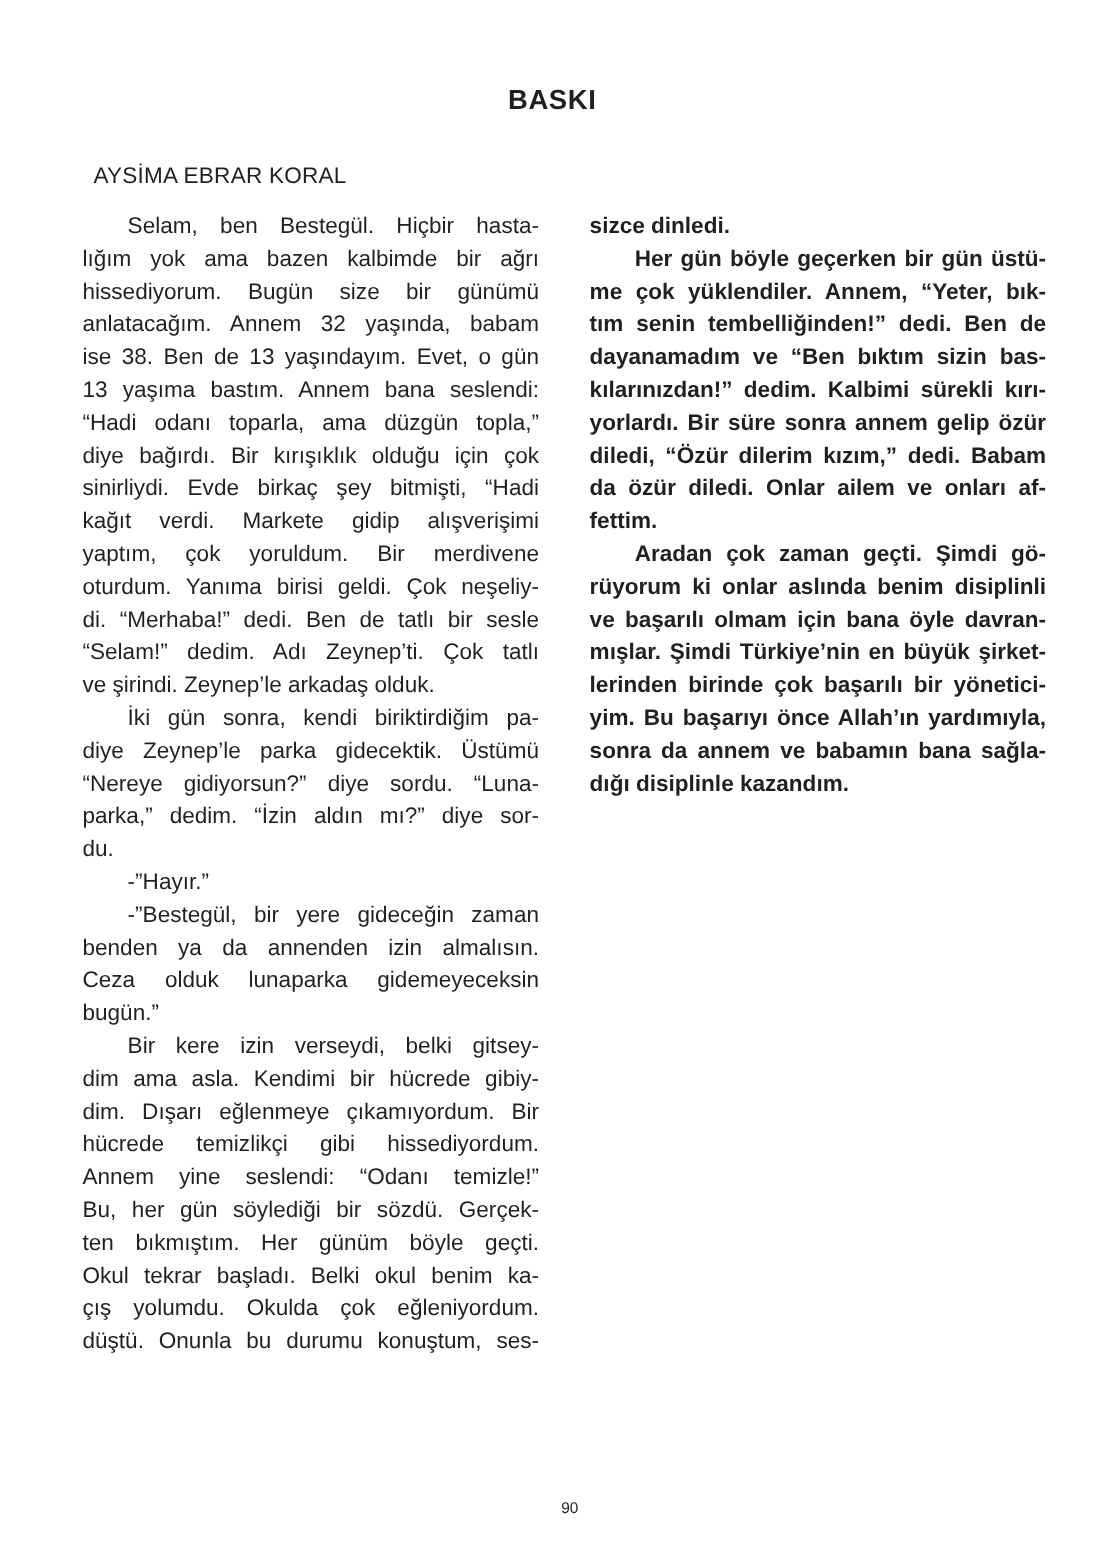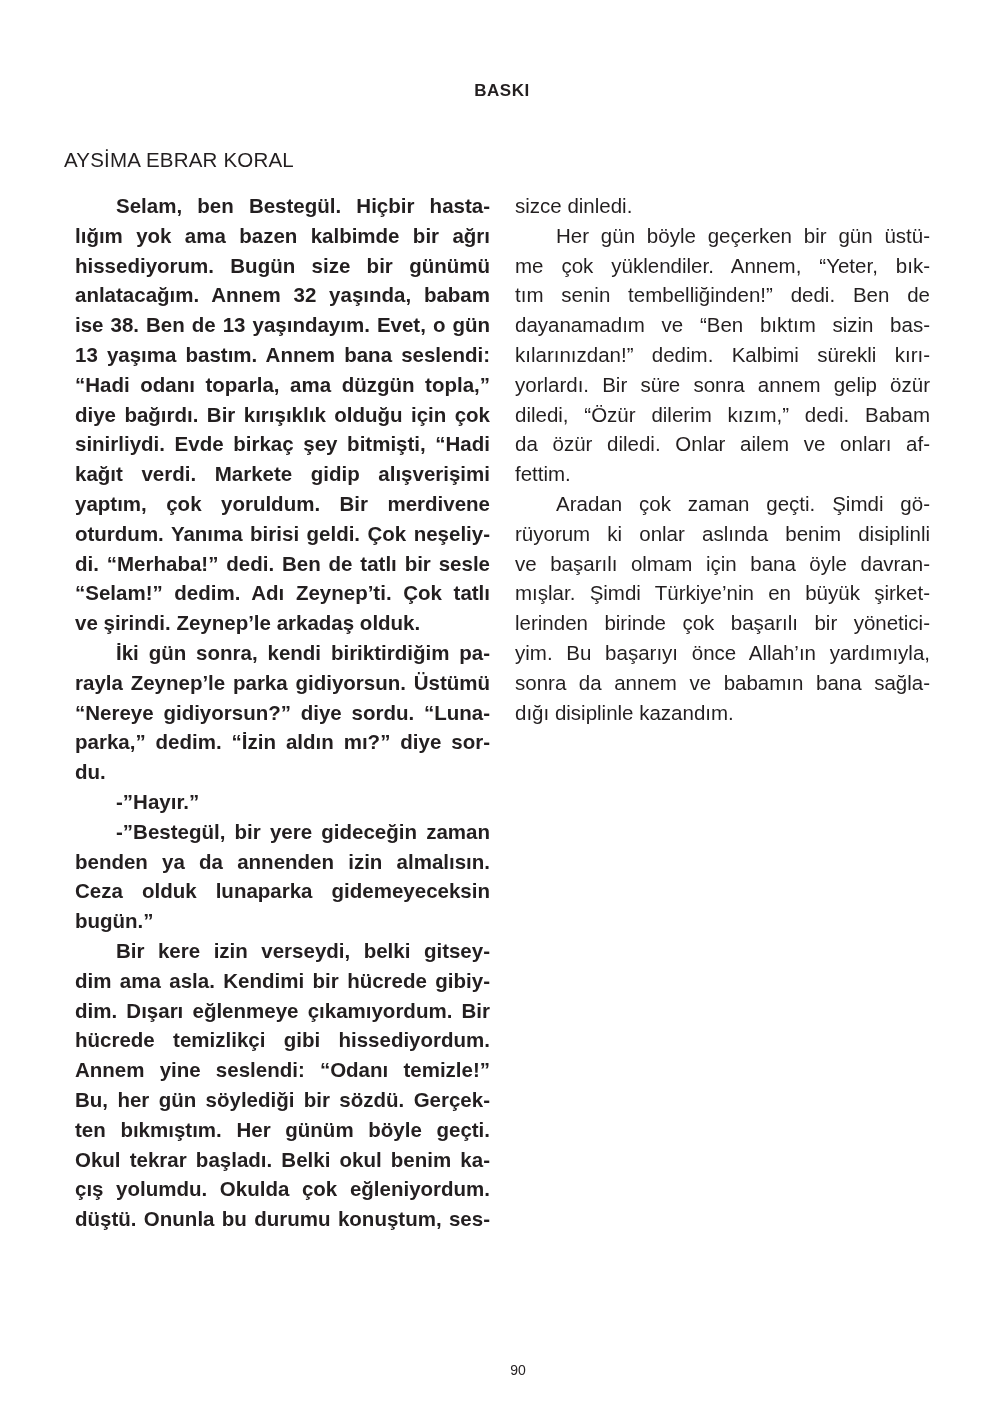--- a/index.html
+++ b/index.html
@@ -14,42 +14,42 @@
       overflow: hidden;
       color: #231f20;
       font-family: "Liberation Sans", "DejaVu Sans", sans-serif;
     }
     .page-title {
       position: absolute;
       left: 0;
       width: 1004px;
       top: 74px;
       text-align: center;
-      font-size: 17px;
+      font-size: 25px;
       font-weight: bold;
       letter-spacing: 0.5px;
       line-height: 34px;
     }
     .author {
       position: absolute;
-      left: 64px;
+      left: 85px;
       top: 146px;
       font-size: 20.5px;
       line-height: 28px;
       letter-spacing: 0.2px;
     }
     .column {
       position: absolute;
       top: 191px;
       width: 415px;
       font-size: 20.5px;
       line-height: 29.8px;
     }
-    .col-left { left: 75px; font-weight: bold; }
-    .col-right { left: 515px; }
+    .col-left { left: 75px; }
+    .col-right { left: 536px; font-weight: bold; }
     .line {
       display: block;
       height: 29.8px;
       white-space: nowrap;
       text-align: justify;
       text-align-last: justify;
       overflow: visible;
     }
     .line.last {
       text-align-last: left;
@@ -83,21 +83,21 @@
     <span class="line">“Hadi odanı toparla, ama düzgün topla,”</span>
     <span class="line">diye bağırdı. Bir kırışıklık olduğu için çok</span>
     <span class="line">sinirliydi. Evde birkaç şey bitmişti, “Hadi</span>
     <span class="line">kağıt verdi. Markete gidip alışverişimi</span>
     <span class="line">yaptım, çok yoruldum. Bir merdivene</span>
     <span class="line">oturdum. Yanıma birisi geldi. Çok neşeliy-</span>
     <span class="line">di. “Merhaba!” dedi. Ben de tatlı bir sesle</span>
     <span class="line">“Selam!” dedim. Adı Zeynep’ti. Çok tatlı</span>
     <span class="line last">ve şirindi. Zeynep’le arkadaş olduk.</span>
     <span class="line indent">İki gün sonra, kendi biriktirdiğim pa-</span>
-    <span class="line">rayla Zeynep’le parka gidiyorsun. Üstümü</span>
+    <span class="line">diye Zeynep’le parka gidecektik. Üstümü</span>
     <span class="line">“Nereye gidiyorsun?” diye sordu. “Luna-</span>
     <span class="line">parka,” dedim. “İzin aldın mı?” diye sor-</span>
     <span class="line last">du.</span>
     <span class="line indent last">-”Hayır.”</span>
     <span class="line indent">-”Bestegül, bir yere gideceğin zaman</span>
     <span class="line">benden ya da annenden izin almalısın.</span>
     <span class="line">Ceza olduk lunaparka gidemeyeceksin</span>
     <span class="line last">bugün.”</span>
     <span class="line indent">Bir kere izin verseydi, belki gitsey-</span>
     <span class="line">dim ama asla. Kendimi bir hücrede gibiy-</span>

